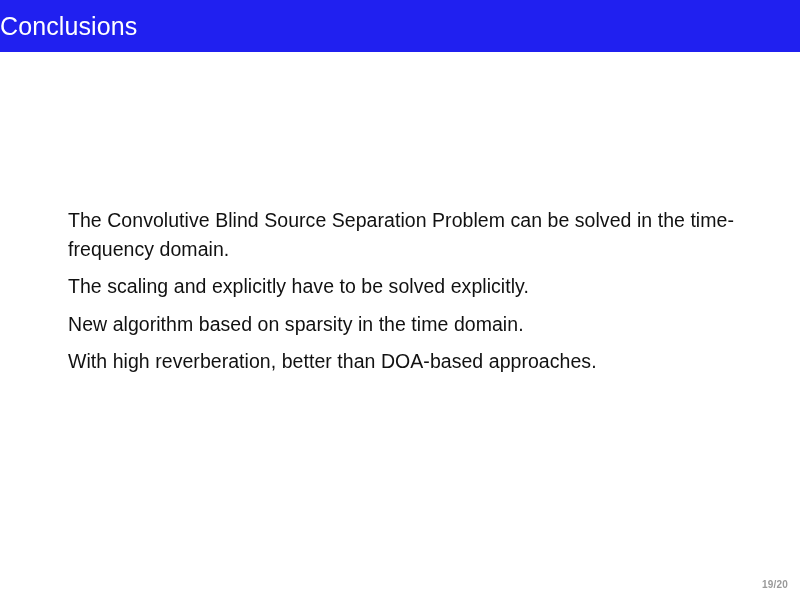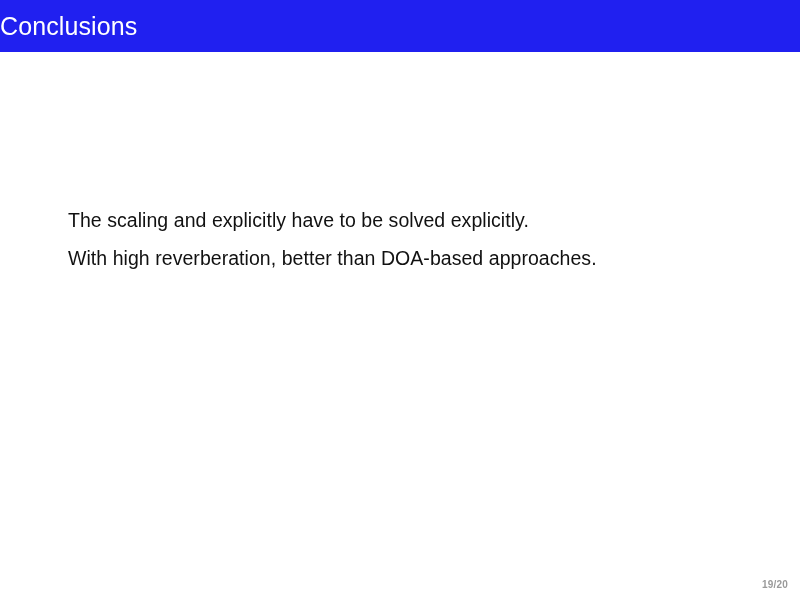--- a/index.html
+++ b/index.html
@@ -91,19 +91,21 @@
 </head>
 <body>
 
 <div id="slide">
 
   <div id="title-bar">
     <h1 id="slide-title">Conclusions</h1>
   </div>
 
   <div id="content-body">
+    <p class="content-item" id="content-item-0">The Convolutive Blind Source Separation Problem can be solved in the time-frequency domain.</p>
     <p class="content-item" id="content-item-1">The scaling and explicitly have to be solved explicitly.</p>
+    <p class="content-item" id="content-item-2">New algorithm based on sparsity in the time domain.</p>
     <p class="content-item" id="content-item-3">With high reverberation, better than DOA-based approaches.</p>
   </div>
 
   <div id="page-number">19/20</div>
 
 </div>
 
 </body></html>

